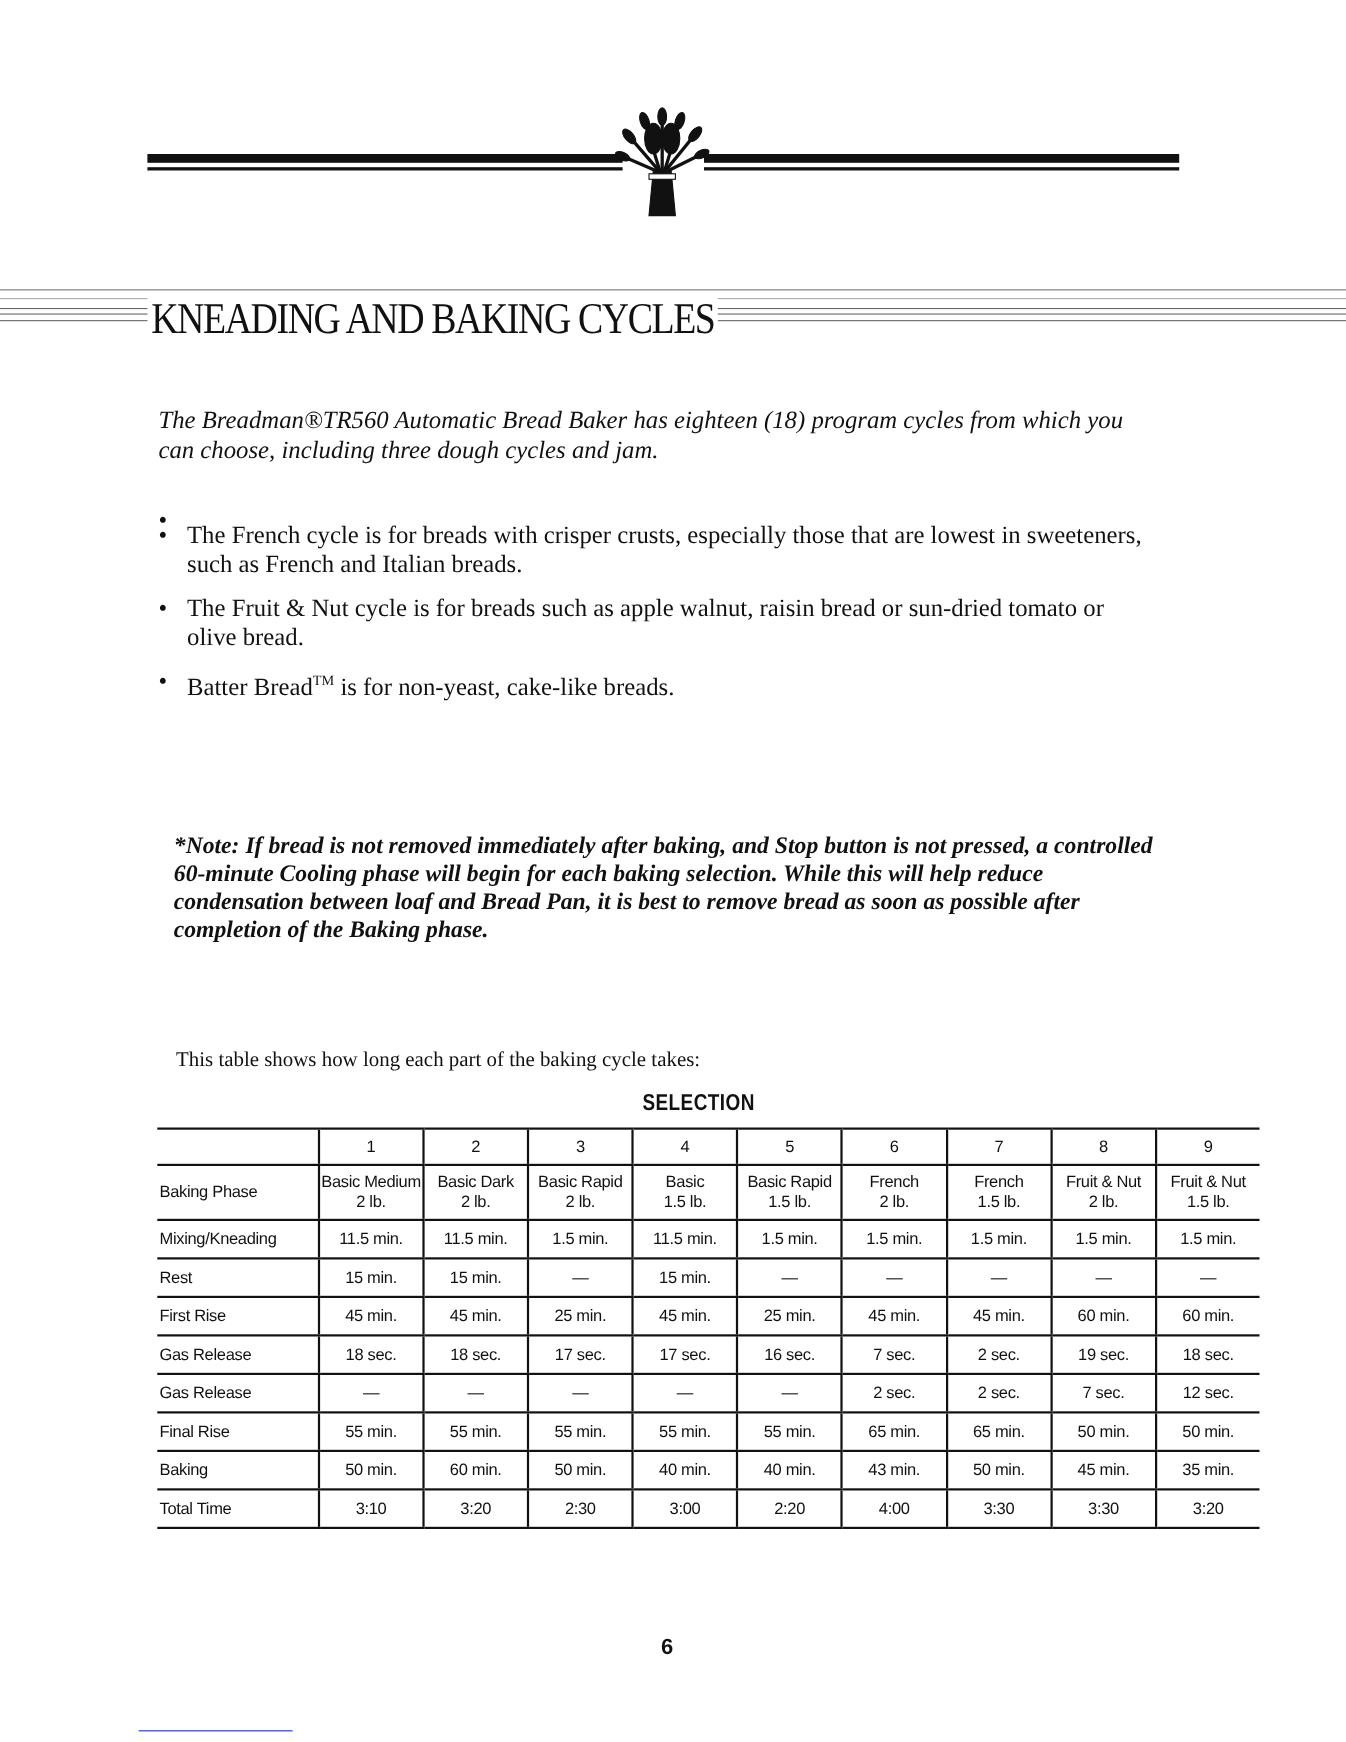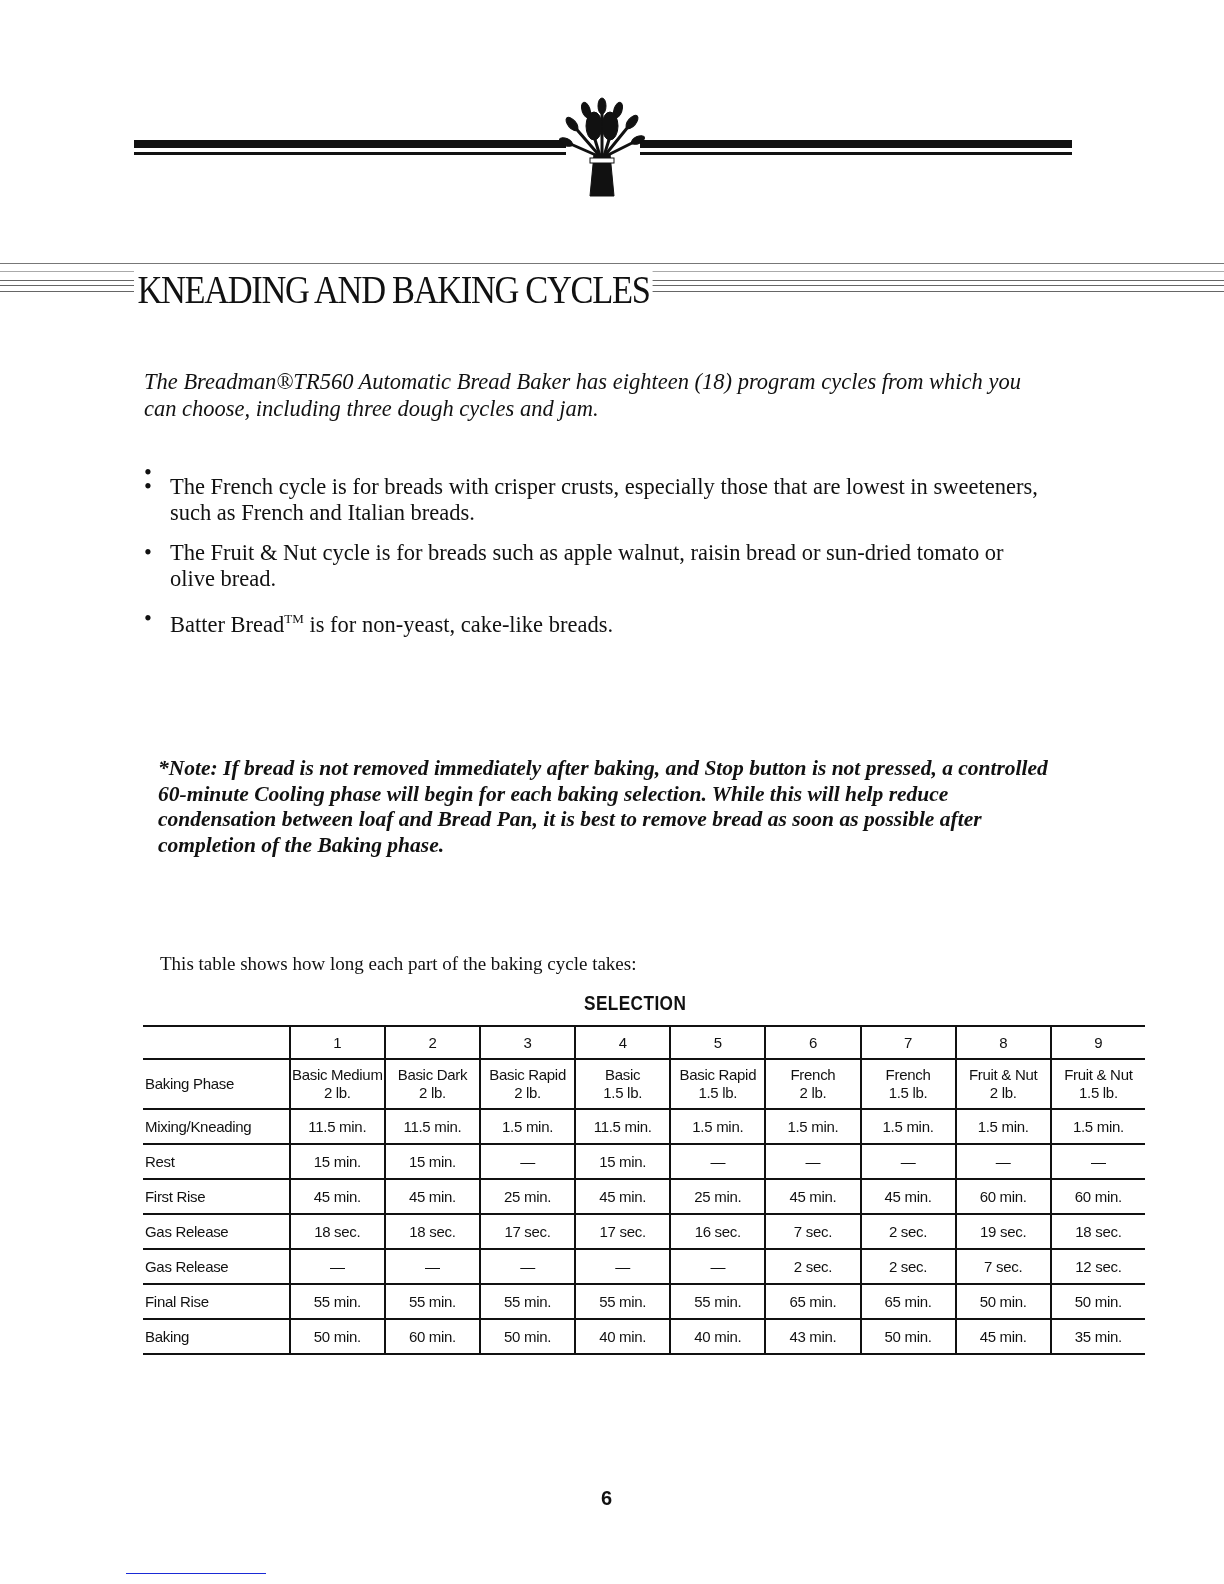--- a/index.html
+++ b/index.html
@@ -228,17 +228,29 @@
         <td>50 min.</td>
         <td>60 min.</td>
         <td>50 min.</td>
         <td>40 min.</td>
         <td>40 min.</td>
         <td>43 min.</td>
         <td>50 min.</td>
         <td>45 min.</td>
         <td>35 min.</td>
       </tr>
+      <tr>
+        <td>Total Time</td>
+        <td>3:10</td>
+        <td>3:20</td>
+        <td>2:30</td>
+        <td>3:00</td>
+        <td>2:20</td>
+        <td>4:00</td>
+        <td>3:30</td>
+        <td>3:30</td>
+        <td>3:20</td>
+      </tr>
     </tbody>
 </table>
 
 <div class="page-num">6</div>
 <div class="footer-link"></div>
 
 </body></html>

